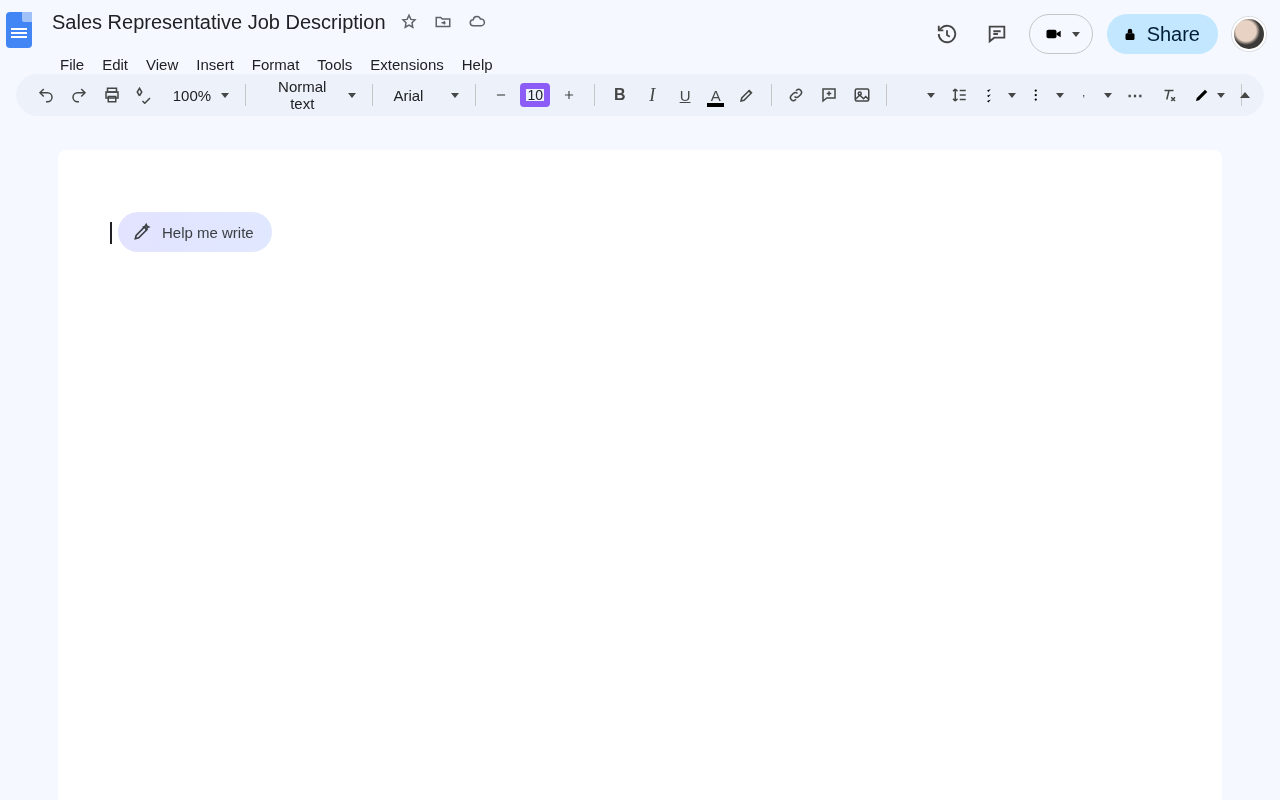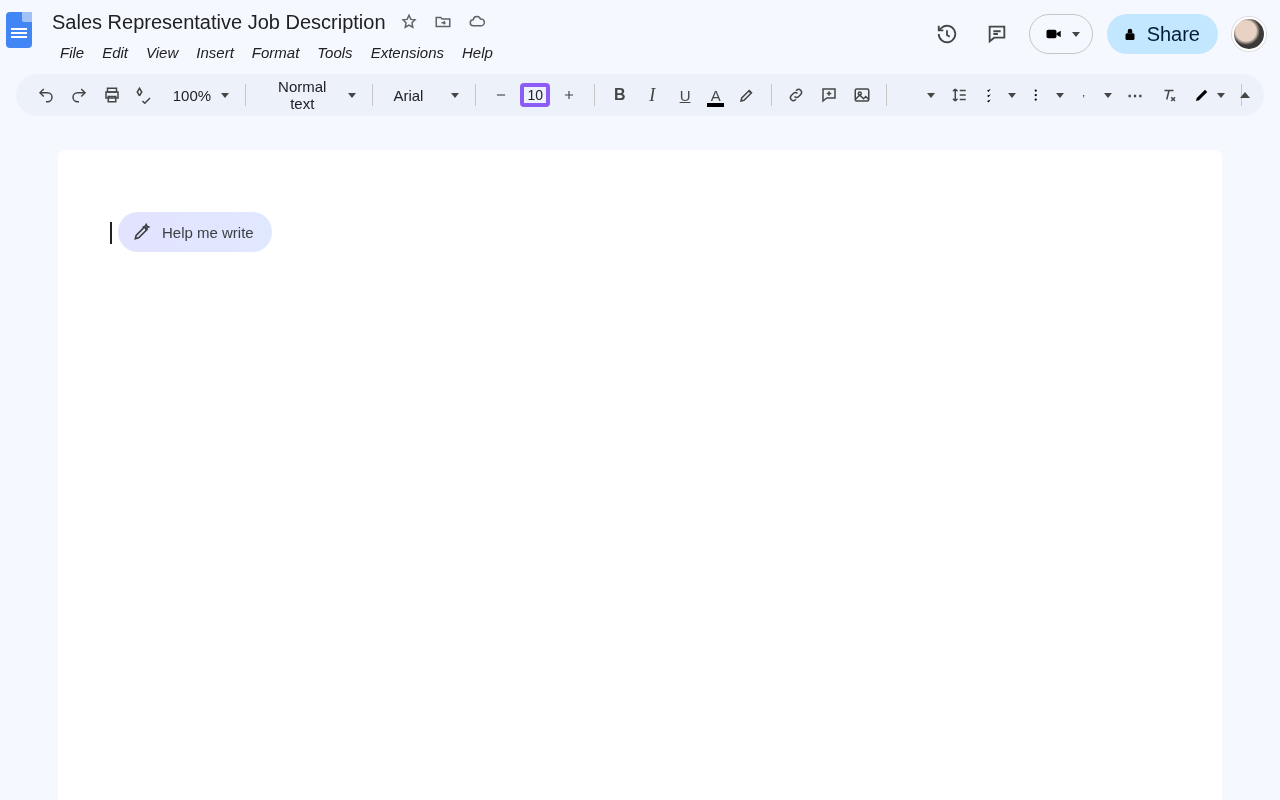--- a/index.html
+++ b/index.html
@@ -17,21 +17,21 @@
   .docs-logo .page { width: 26px; height: 36px; background: #4285f4; border-radius: 4px; position: relative; }
   .docs-logo .fold { position: absolute; top: 0; right: 0; width: 10px; height: 10px; background: #a0c2f9; border-bottom-left-radius: 2px; }
   .docs-logo .lines { position: absolute; left: 5px; right: 5px; top: 20px; height: 2px; background: #fff; box-shadow: 0 4px 0 #fff, 0 -4px 0 #fff; }
 
   .title-block { display: flex; flex-direction: column; }
   .doc-title-line { display: flex; align-items: center; gap: 12px; height: 28px; }
   .doc-title { font-size: 20px; color: #202124; letter-spacing: 0; font-weight: 400; }
   .title-icon { color: #5f6368; font-size: 18px; display: inline-flex; align-items: center; justify-content: center; width: 22px; height: 22px; }
   .title-icon svg { stroke: #5f6368; fill: none; }
 
-  .menu-row { display: flex; gap: 2px; margin-top: 4px; font-style: italic; }
+  .menu-row { display: flex; gap: 2px; margin-top: 16px; }
   .menu-item { font-size: 15px; color: #202124; padding: 4px 8px; border-radius: 4px; cursor: pointer; }
 
   .header-right {
     position: absolute; right: 14px; top: 14px; display: flex; align-items: center; gap: 14px;
   }
   .hdr-icon-btn { width: 36px; height: 36px; display: flex; align-items: center; justify-content: center; color: #444746; border-radius: 50%; }
   .hdr-icon-btn svg { stroke: #444746; fill: none; }
 
   .meet-btn {
     height: 40px; border: 1px solid #c4c7c5; border-radius: 20px; display: flex; align-items: center;
@@ -56,21 +56,21 @@
   }
   .tb-btn { width: 30px; height: 30px; display: flex; align-items: center; justify-content: center; border-radius: 4px; }
   .tb-btn svg { stroke: #444746; fill: none; }
   .tb-sep { width: 1px; height: 22px; background: #c7c7c7; margin: 0 6px; }
   .tb-text { font-size: 15px; color: #202124; padding: 0 4px; }
   .tb-drop { display: flex; align-items: center; gap: 6px; padding: 0 6px; }
   .caret-down { width: 0; height: 0; border-left: 4px solid transparent; border-right: 4px solid transparent; border-top: 5px solid #444746; }
 
   .font-size-group { display: flex; align-items: center; gap: 4px; }
   .fs-box {
-    width: 30px; height: 24px; border: 4px solid #8b5cf6; border-radius: 4px;
+    width: 30px; height: 24px; border: 6px solid #8b5cf6; border-radius: 4px;
     display: flex; align-items: center; justify-content: center; font-size: 14px; color: #202124;
   }
 
   .bold { font-weight: 700; font-size: 16px; }
   .italic { font-style: italic; font-family: serif; font-size: 18px; }
   .underline { text-decoration: underline; font-size: 15px; }
 
   .text-color { position: relative; width: 26px; height: 26px; display: flex; align-items: center; justify-content: center; }
   .text-color .letter { font-size: 15px; color: #444746; line-height: 1; }
   .text-color .bar { position: absolute; bottom: 1px; left: 4px; right: 4px; height: 4px; background: #000; }

